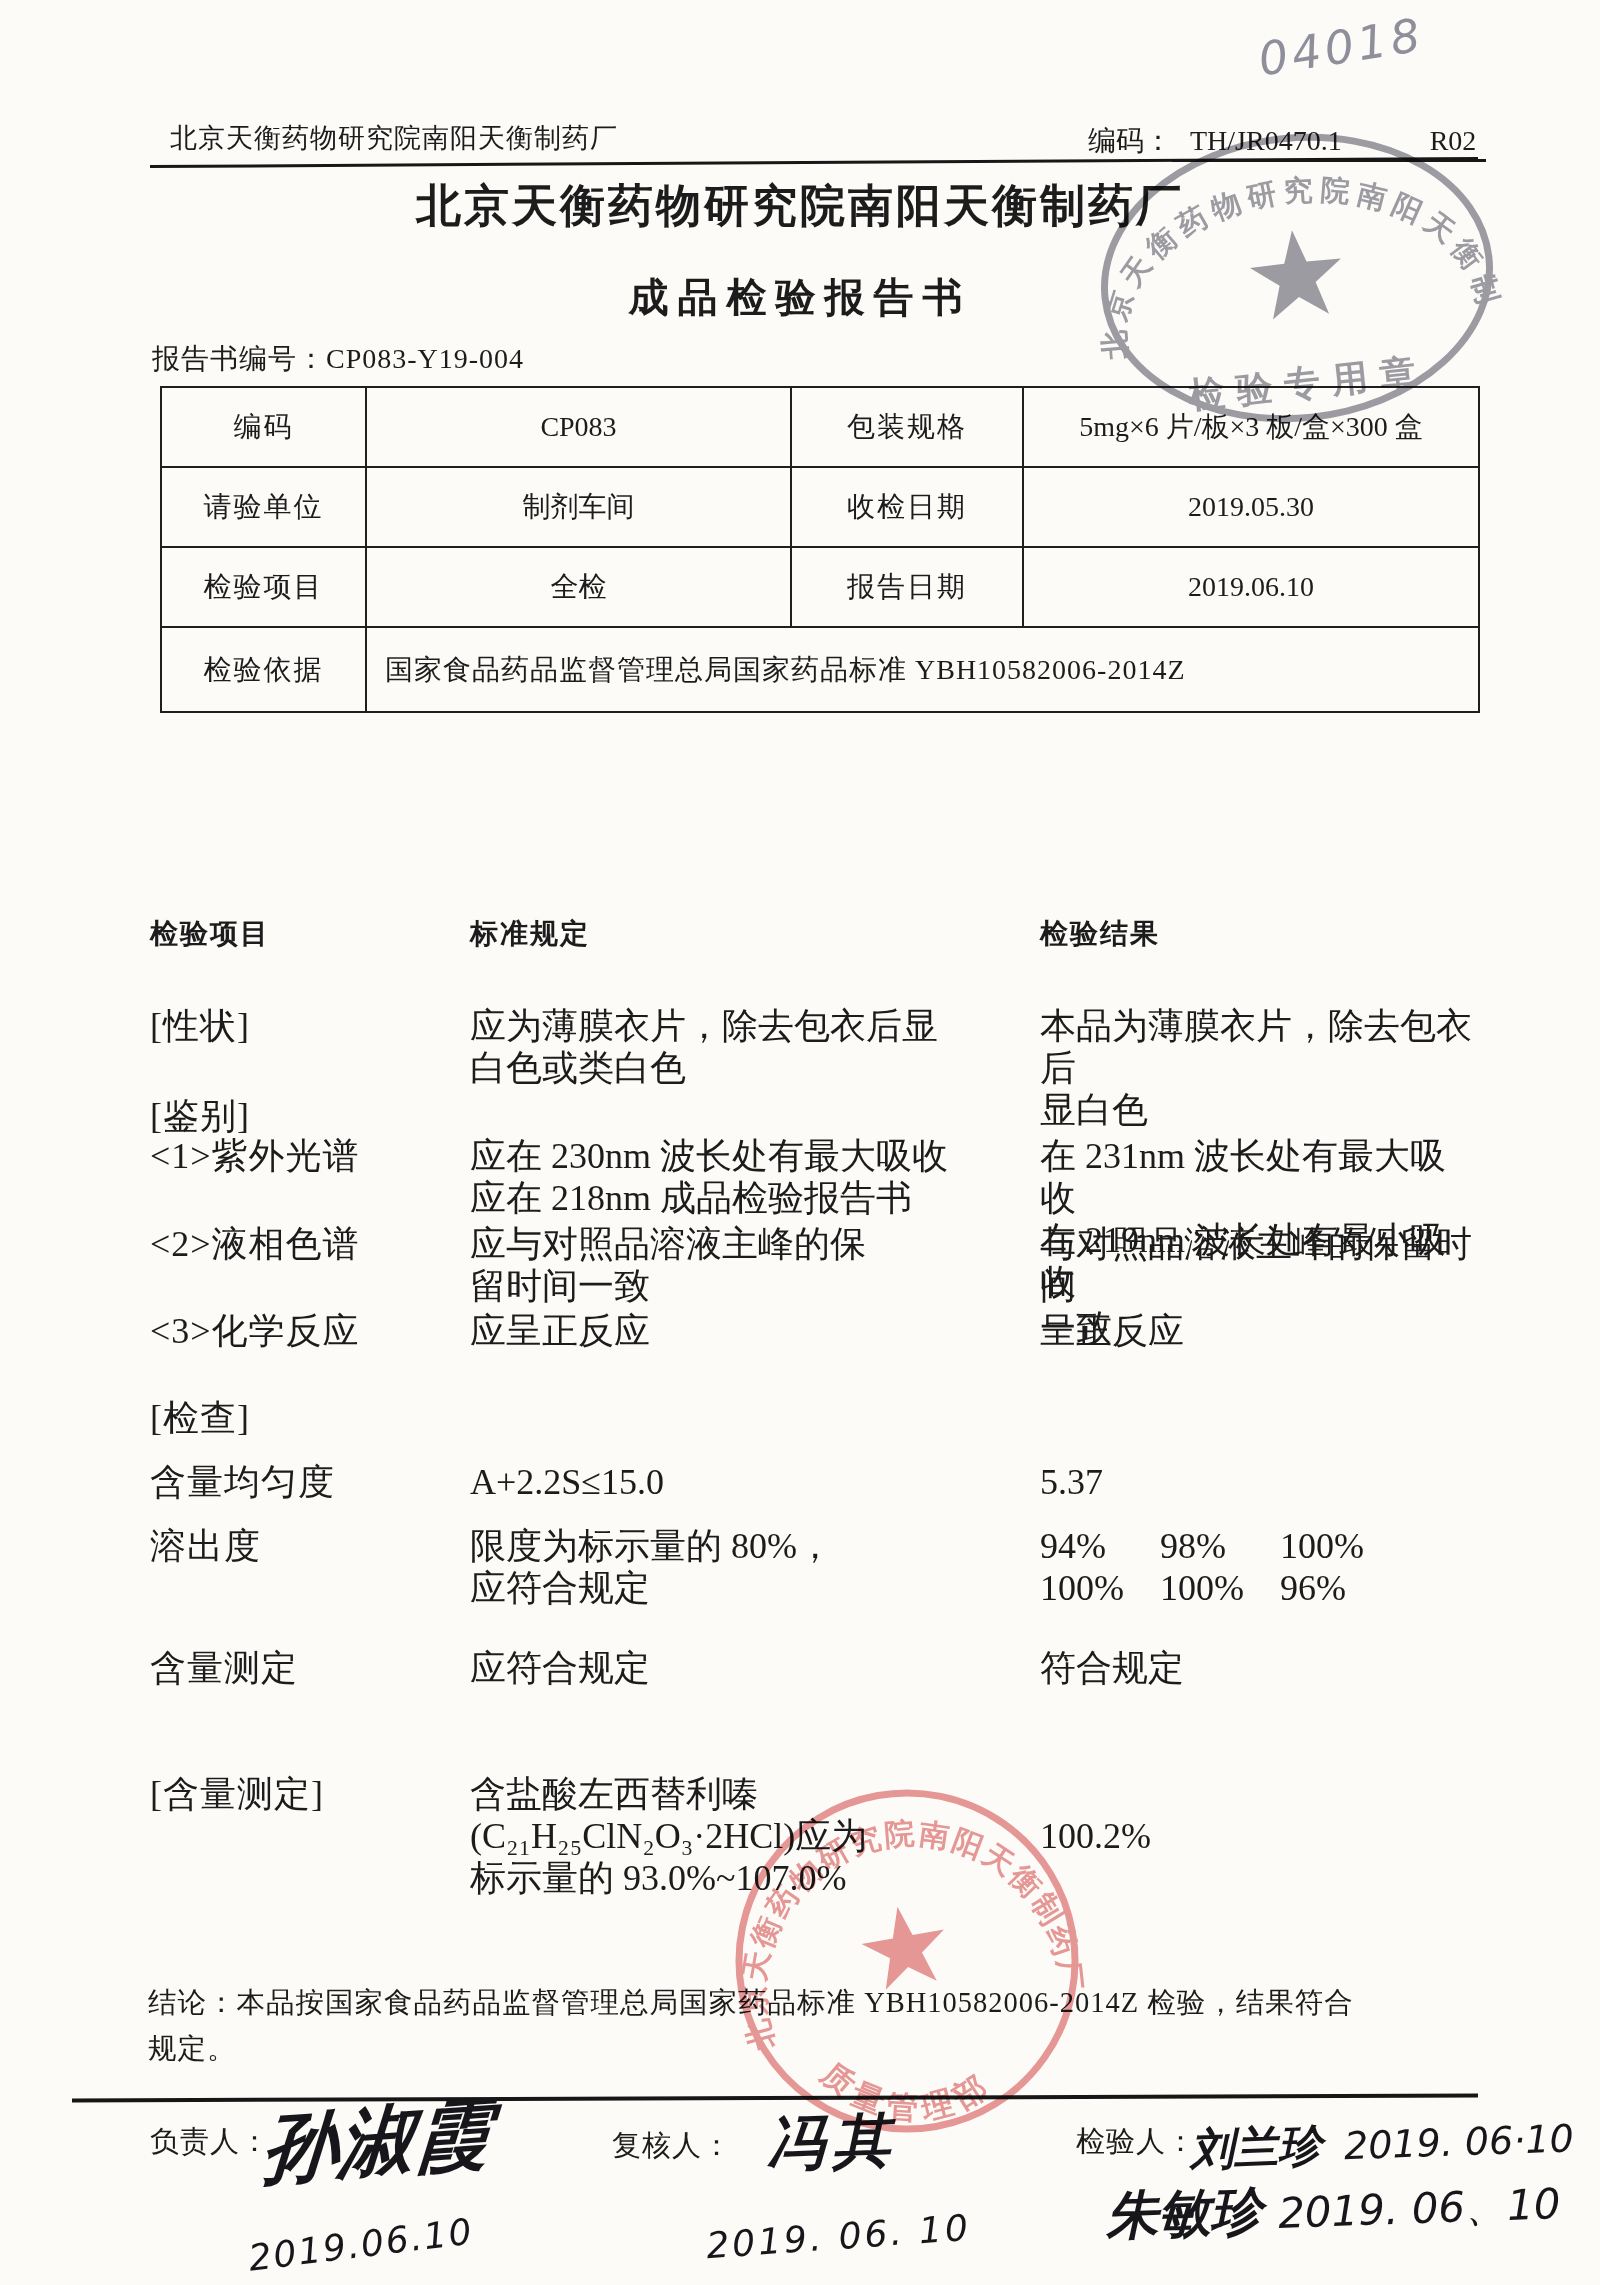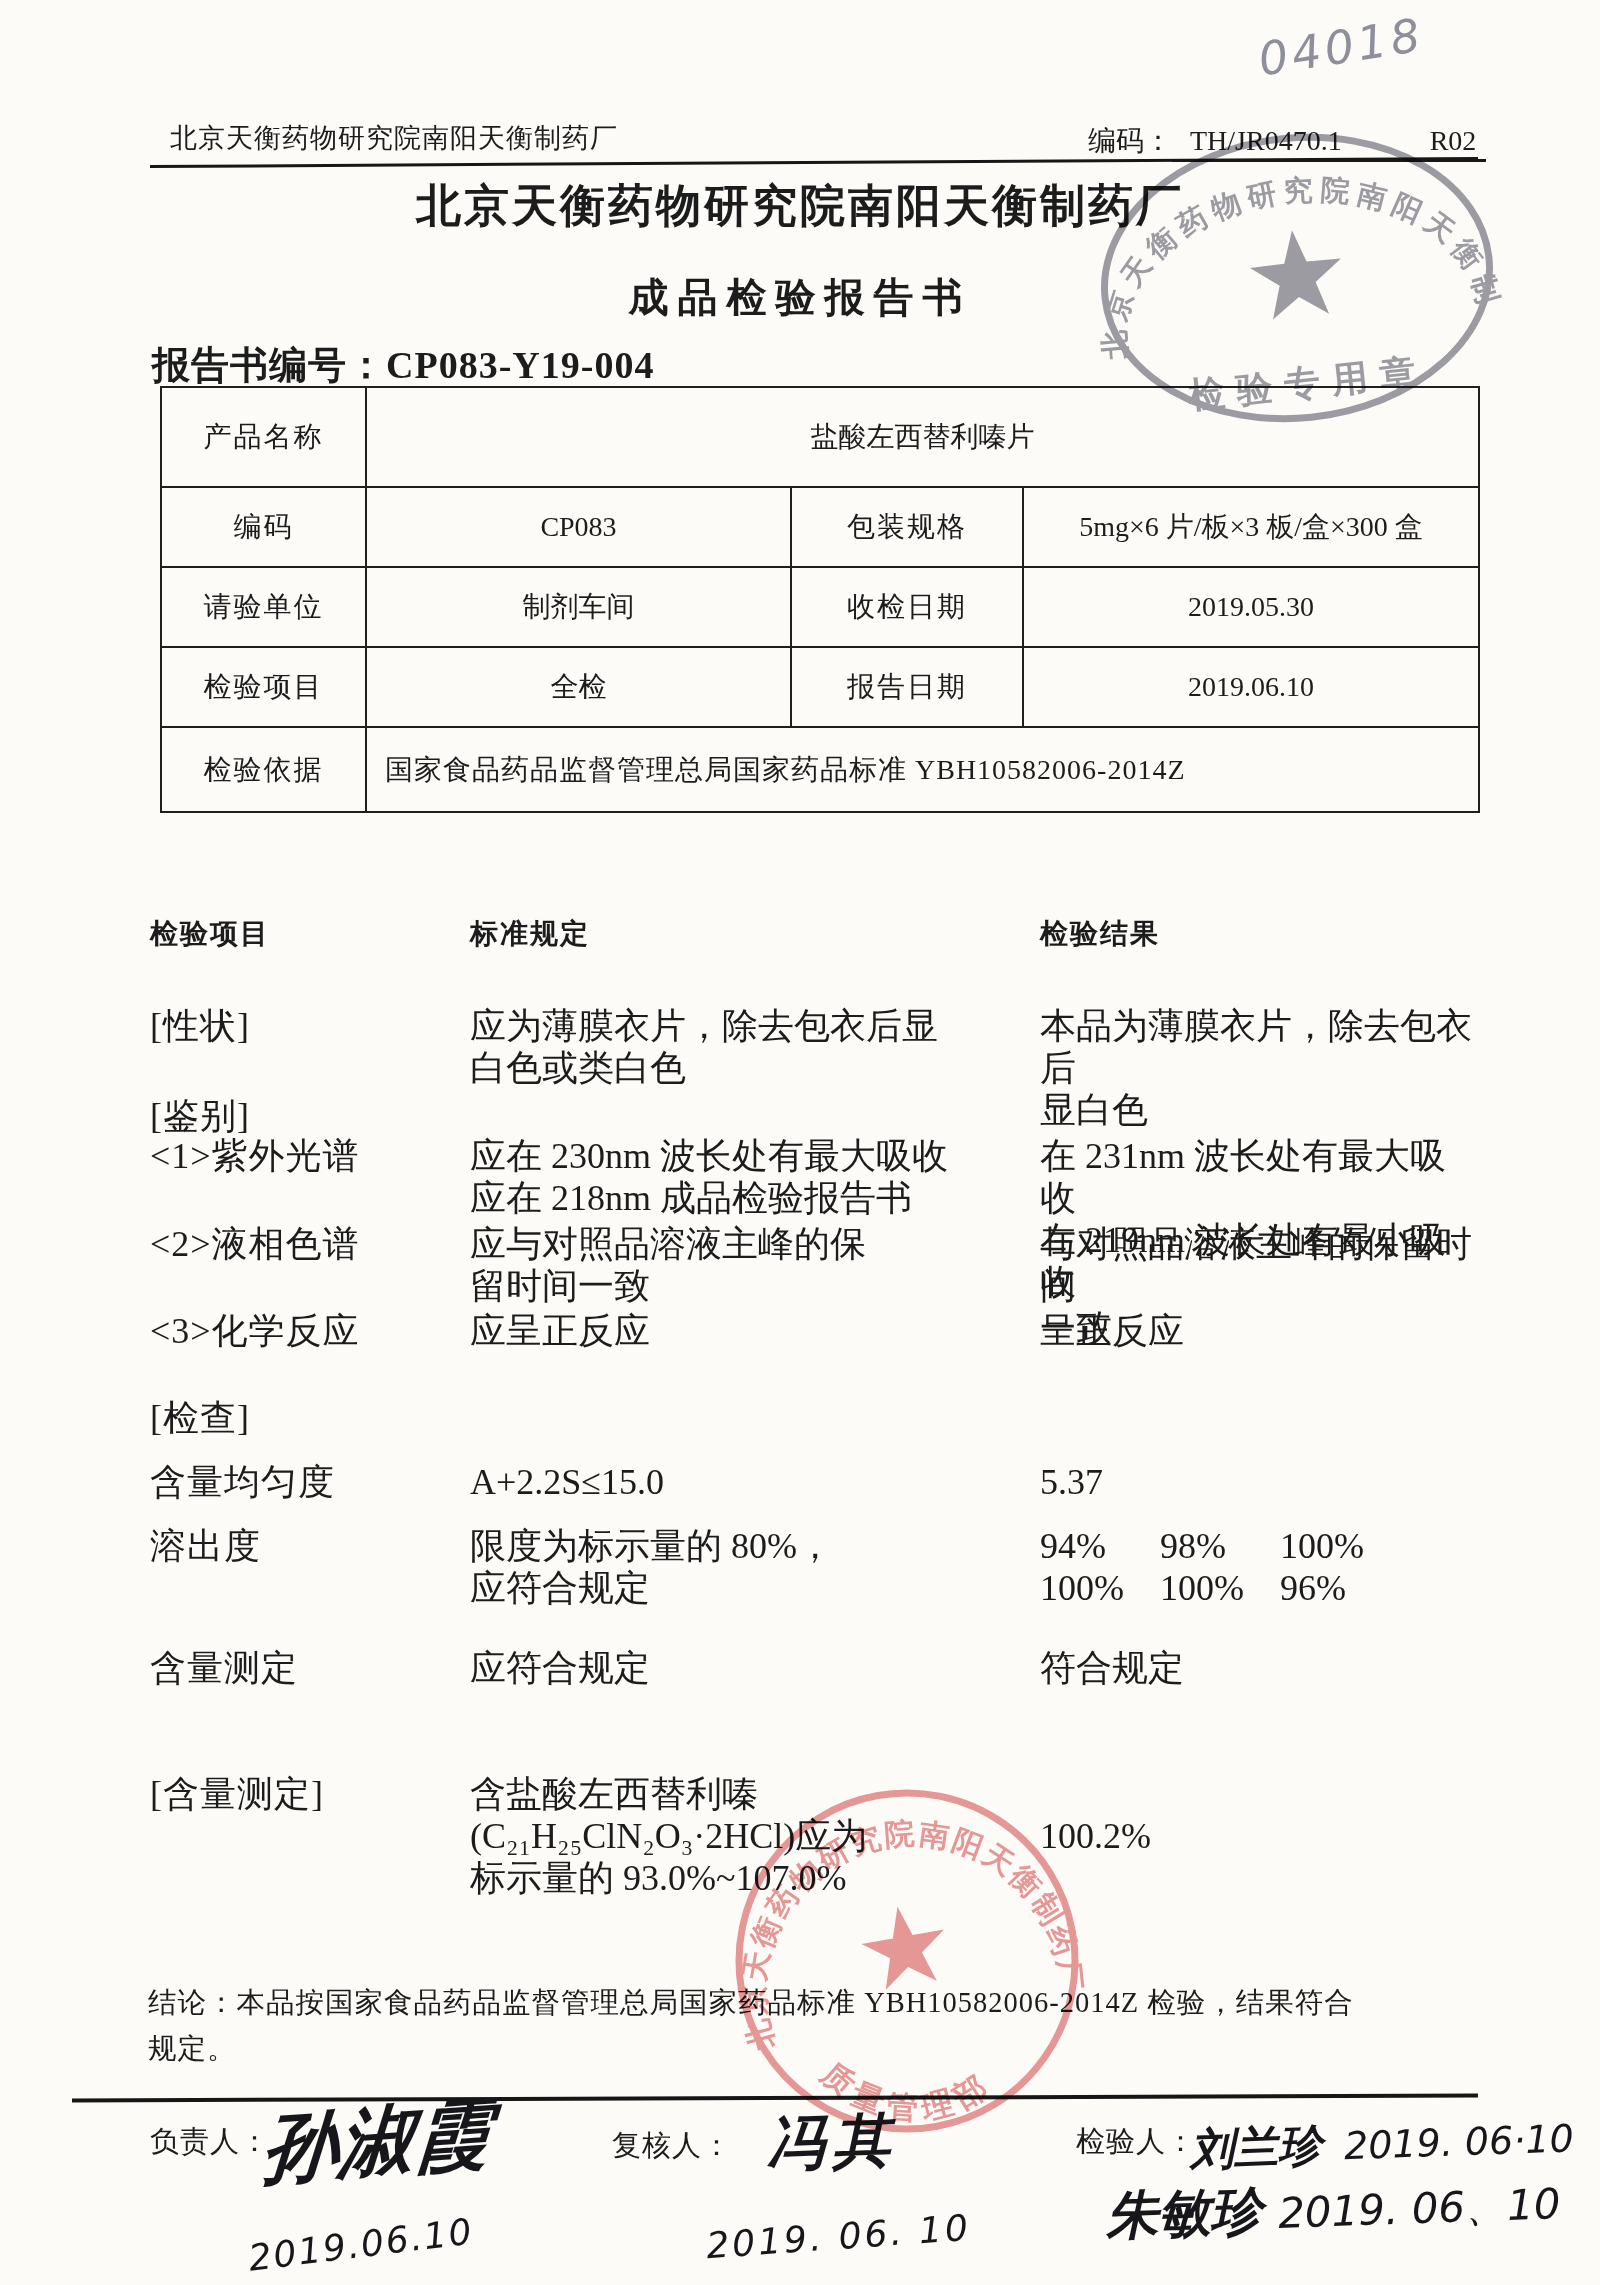--- a/index.html
+++ b/index.html
@@ -14,21 +14,21 @@
   .pencil{left:1258px;top:20px;font-size:46px;color:#8f8f9c;
     transform:rotate(-9deg);font-family:"DejaVu Sans",sans-serif;font-style:italic;letter-spacing:4px;}
   
   .hdr-company{left:170px;top:120px;font-size:27px;letter-spacing:1px;}
   .hdr-line{left:150px;top:161px;width:1328px;height:3px;background:#171717;transform:rotate(-0.35deg);}
   .code-block{left:1088px;top:122px;font-size:28px;}
   .code-underline{display:inline-block;border-bottom:3px solid #171717;padding:0 10px 2px 18px;}
   .code-gap{display:inline-block;width:88px;}
   .title{left:0;top:176px;width:1600px;text-align:center;font-size:45px;font-weight:700;letter-spacing:3px;}
   .subtitle{left:0;top:270px;width:1600px;text-align:center;font-size:40px;font-weight:700;letter-spacing:9px;}
-  .report-no{left:152px;top:340px;font-size:38px;font-weight:700;letter-spacing:1px;}
+  .report-no{left:152px;top:340px;font-size:28px;font-weight:400;letter-spacing:1px;}
   
   table.info{position:absolute;left:160px;top:386px;width:1318px;border-collapse:collapse;table-layout:fixed;}
   table.info td{border:2.5px solid #1f1f1f;text-align:center;font-size:28px;padding:0 6px;}
   table.info td.lv{letter-spacing:2px;}
   table.info td.left{text-align:left;padding-left:18px;letter-spacing:1px;}
   
   .results{left:150px;top:905px;width:1330px;height:1065px;}
   .rrow{position:absolute;left:0;width:1330px;}
   .rrow .ci,.rrow .cs,.rrow .cr{position:absolute;top:0;font-size:36px;line-height:42px;}
   .ci{left:0;width:305px;letter-spacing:1px;}
@@ -74,24 +74,20 @@
   </div>
 
   <table class="info">
     <colgroup>
         <col style="width:205px">
         <col style="width:425px">
         <col style="width:232px">
         <col style="width:456px">
       </colgroup>
     <tbody>
-        <tr style="height:100px">
-      <td class="lv">产品名称</td>
-      <td colspan="3">盐酸左西替利嗪片</td>
-    </tr>
     <tr style="height:80px">
       <td class="lv">编码</td>
       <td>CP083</td>
       <td class="lv">包装规格</td>
       <td>5mg×6 片/板×3 板/盒×300 盒</td>
     </tr>
     <tr style="height:80px">
       <td class="lv">请验单位</td>
       <td>制剂车间</td>
       <td class="lv">收检日期</td>

